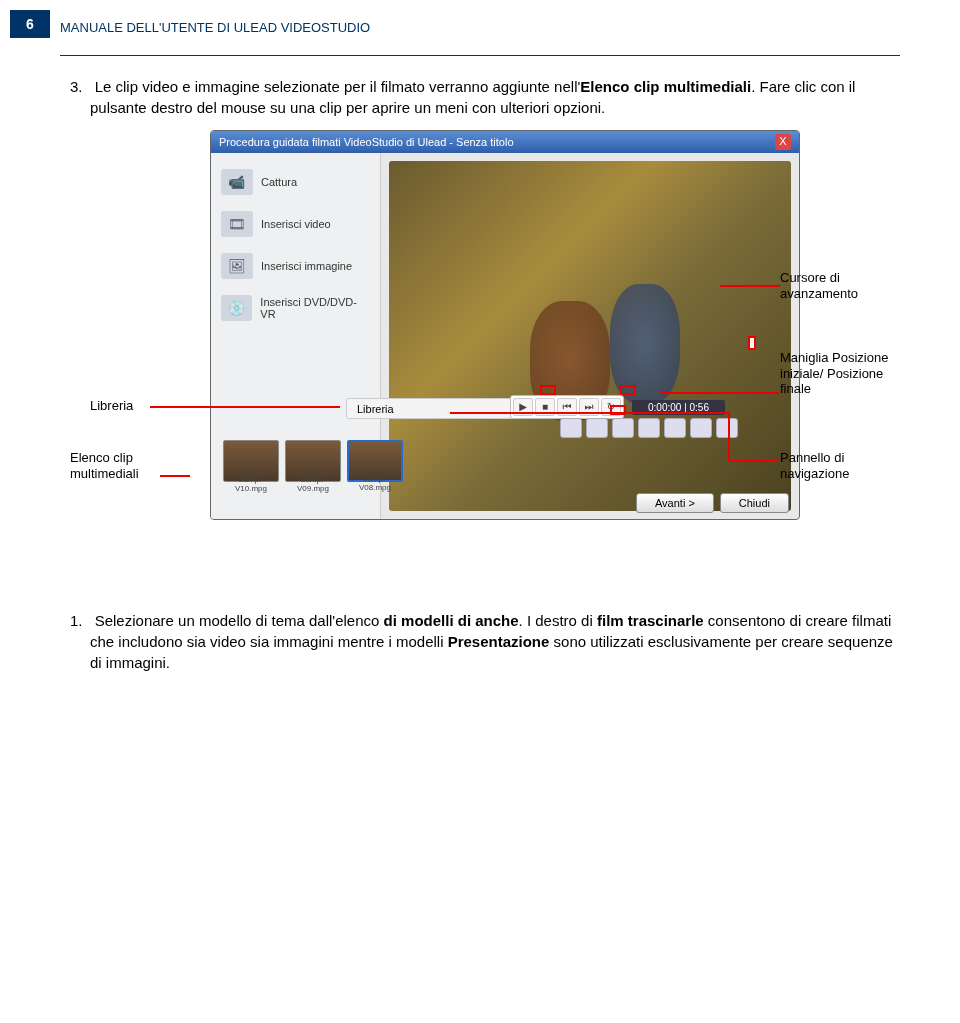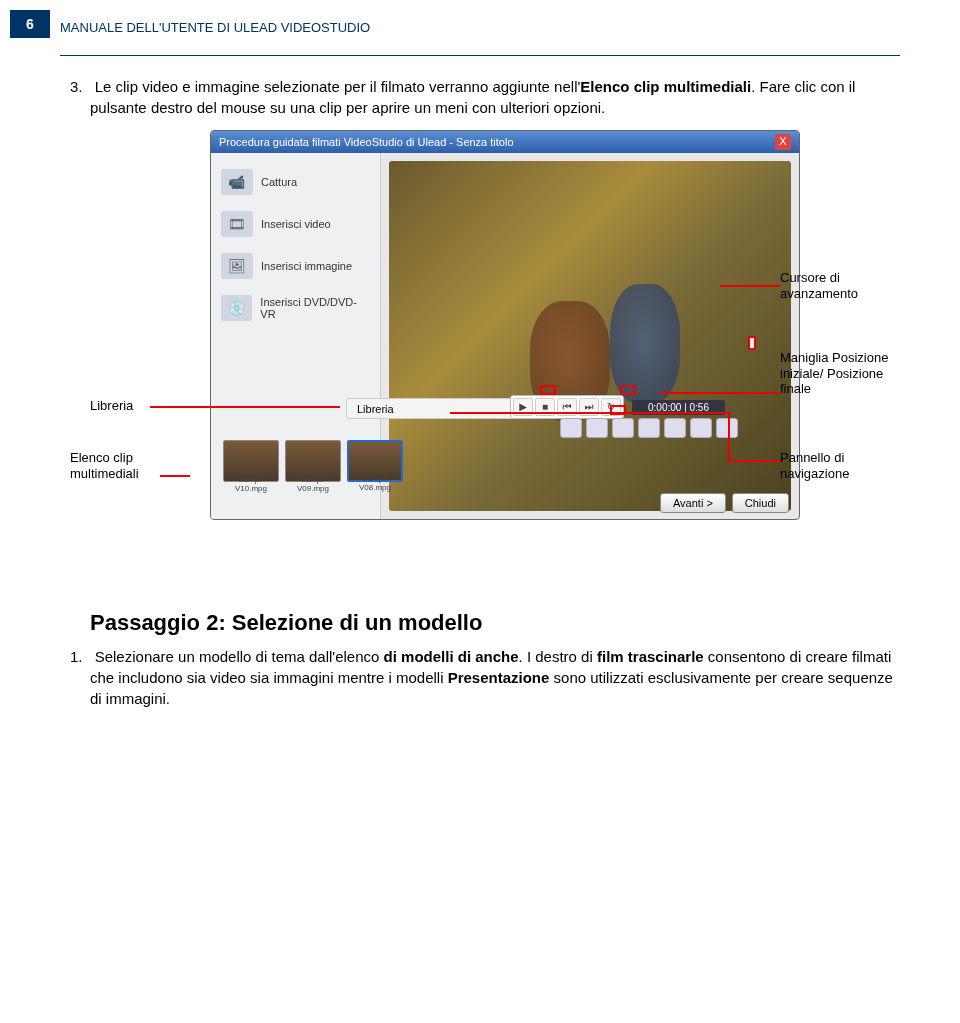--- a/index.html
+++ b/index.html
@@ -36,21 +36,21 @@
   .handle-marks .h1 { left: 0; }
   .handle-marks .h2 { left: 40px; }
   .handle-marks .h3 { left: 80px; }
   .icon-row { position: absolute; top: 288px; left: 490px; display: flex; gap: 4px; }
   .icon-row .ib { width: 22px; height: 20px; background: #dde; border: 1px solid #aab; border-radius: 3px; }
   .thumb-row { position: absolute; top: 310px; left: 116px; display: flex; gap: 6px; padding-left: 37px; }
   .thumb { width: 56px; height: 42px; background: linear-gradient(#7a5a3a, #4a3a2a); border: 1px solid #888; border-radius: 2px; position: relative; }
   .thumb.sel { border: 2px solid #2a6ad0; }
   .thumb-label { position: absolute; bottom: -12px; left: 0; right: 0; font-size: 8px; color: #444; text-align: center; }
   .bottom-btns { position: absolute; bottom: 6px; right: 10px; display: flex; gap: 6px; }
-  .win-btn { background: linear-gradient(#fff, #ddd); border: 1px solid #888; border-radius: 3px; padding: 3px 12px; font-size: 11px; cursor: pointer; }
+  .win-btn { background: linear-gradient(#fff, #ddd); border: 1px solid #888; border-radius: 3px; padding: 3px 18px; font-size: 11px; cursor: pointer; }
   .callout-label { position: absolute; font-size: 13px; color: #000; line-height: 1.2; }
   .callout-line { position: absolute; background: #e00; }
   .h2 { font-size: 22px; font-weight: bold; margin-left: 30px; margin-bottom: 10px; margin-top: 20px; }
 </style>
 </head>
 <body>
 
 <div class="page">
   <div class="page-num-box">6</div>
   <div class="header-line">MANUALE DELL'UTENTE DI ULEAD VIDEOSTUDIO</div>
@@ -155,19 +155,18 @@
       <div class="callout-line" style="right:160px; top:282px; width:2px; height:50px;"></div>
       <div class="callout-line" style="right:160px; top:282px; width:280px; height:2px;"></div>
 
       <div class="callout-label" style="left:20px; top:268px;">Libreria</div>
       <div class="callout-line" style="left:80px; top:276px; width:190px; height:2px;"></div>
 
       <div class="callout-label" style="left:0; top:320px; width:90px;">Elenco clip multimediali</div>
       <div class="callout-line" style="left:90px; top:345px; width:30px; height:2px;"></div>
     </div>
 
-    <div class="h2">Passaggio 2: Selezione di un modello</div>
     <p class="para">
       <span class="num">1.</span>
       <span>Selezionare un modello di tema dall'elenco </span><span class="bold">di modelli di anche</span><span>. I destro di </span><span class="bold">film trascinarle</span><span> consentono di creare filmati che includono sia video sia immagini mentre i modelli </span><span class="bold">Presentazione</span><span> sono utilizzati esclusivamente per creare sequenze di immagini.</span>
     </p>
   </div>
 </div>
 
 </body></html>

